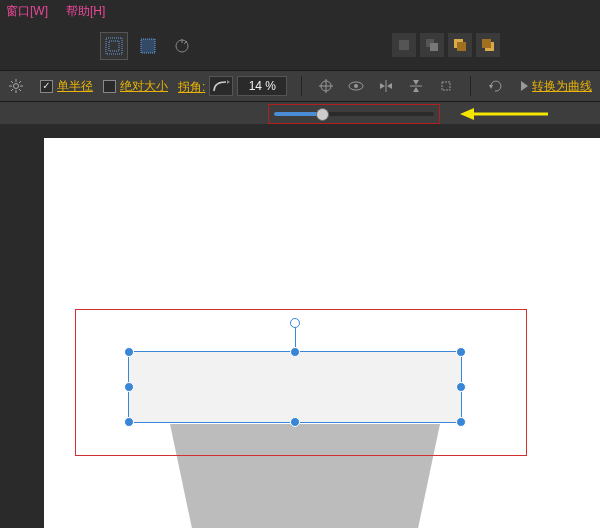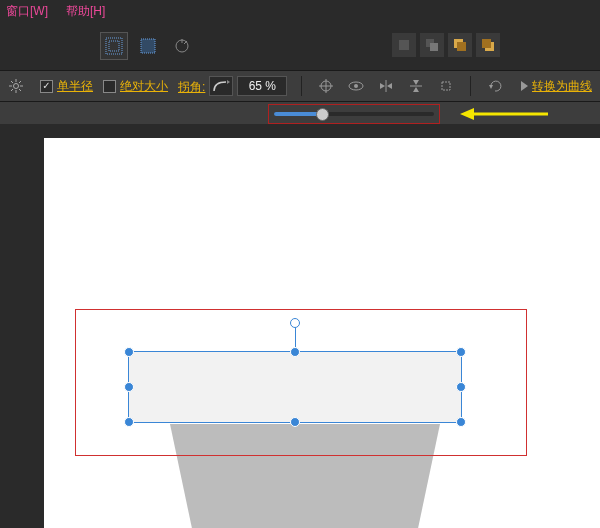--- a/index.html
+++ b/index.html
@@ -126,21 +126,21 @@
   </div>
   <div class="corner-field">
     <span class="label">拐角:</span>
     <div class="corner-swatch">
       <svg width="18" height="14">
           <path d="M 2 12 Q 2 3 14 3" fill="none" stroke="#ccc" stroke-width="1.5"></path>
           <polygon points="15,1 18,3 15,5" fill="#888"></polygon>
         </svg>
     </div>
     <div class="pct-box">
-        <span>65 %</span>
+        <span>14 %</span>
       </div>
   </div>
   <div style="width:1px;height:20px;background:#222;margin:0 4px;"></div>
   <div class="opt-icon">
       <svg width="14" height="14">
         <circle cx="7" cy="7" r="5" fill="none" stroke="#999"></circle>
         <line x1="7" y1="0" x2="7" y2="14" stroke="#999"></line>
         <line x1="0" y1="7" x2="14" y2="7" stroke="#999"></line>
       </svg>
     </div>

